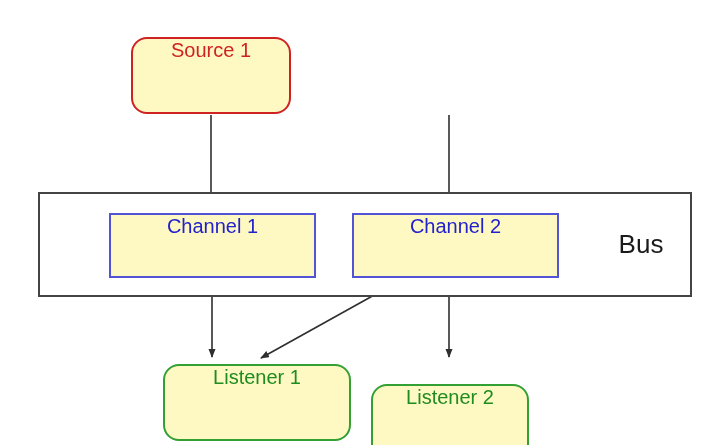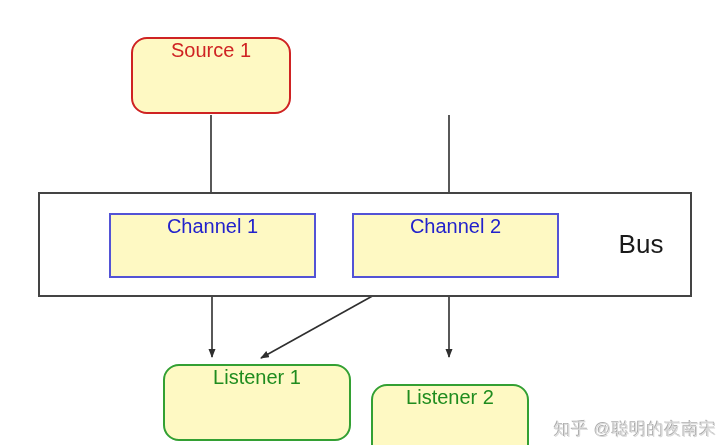--- a/index.html
+++ b/index.html
@@ -118,15 +118,14 @@
   <div id="busLabel">Bus</div>
 
   <div class="node listener rounded" id="listener1">
     <span>Listener 1</span>
   </div>
 
   <div class="node listener rounded" id="listener2">
     <span>Listener 2</span>
   </div>
 
-  <div class="watermark">知乎 @聪明的夜南宋</div>
 
 </div>
 
 </body></html>

